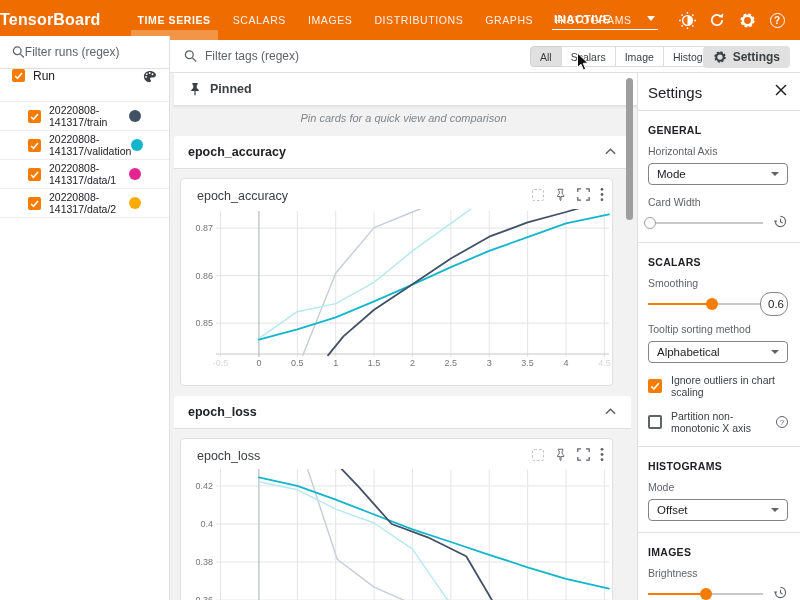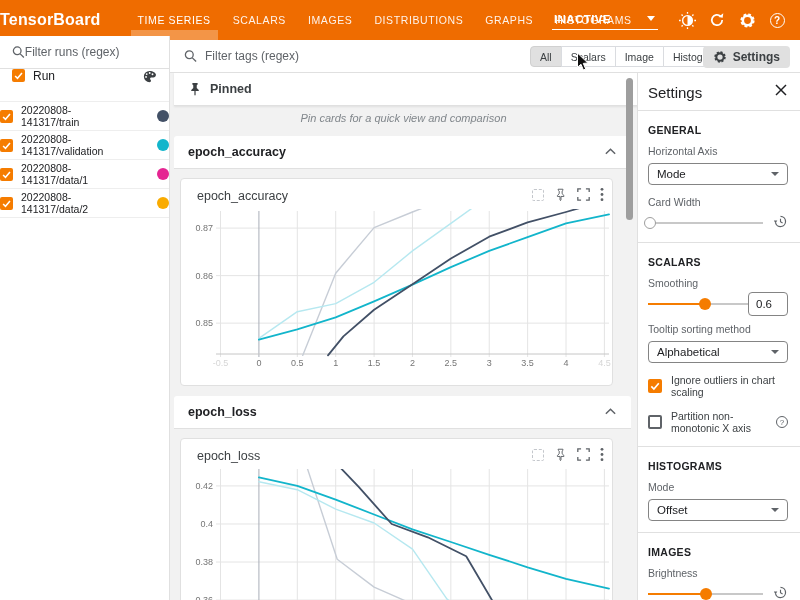--- a/index.html
+++ b/index.html
@@ -9,40 +9,40 @@
 
   
   .appbar { position:absolute; left:0; top:0; width:800px; height:40px;
             background:#ef6c00; display:flex; align-items:center; color:#fff; }
   .logo { font-size:16px; font-weight:bold; margin-left:0; letter-spacing:.2px; }
   .nav-tabs { display:flex; height:40px; margin-left:26px; }
   .tab { position:relative; display:flex; align-items:center; padding:0 11px; height:40px;
          font-size:10.5px; letter-spacing:.6px; color:rgba(255,255,255,.92); cursor:default; white-space:nowrap; }
   .tab.active::after { content:""; position:absolute; left:4px; right:4px; bottom:0; height:10px;
                        background:rgba(255,255,255,.28); }
-  .tab.active { font-weight:normal; color:#fff; }
+  .tab.active { font-weight:bold; color:#fff; }
   .appbar-right { position:absolute; right:8px; top:0; height:40px; display:flex; align-items:center; }
   .run-status { position:relative; width:106px; margin-right:14px; border-bottom:1px solid #fff;
                 padding:2px 0 4px 2px; font-size:11.5px; font-weight:bold; letter-spacing:.4px; display:flex; align-items:center; }
   .caret-w { width:0; height:0; border-left:4px solid transparent; border-right:4px solid transparent;
              border-top:5px solid #fff; margin-left:auto; margin-right:3px; }
   .bar-icon { width:18px; height:18px; margin:0 6px; display:flex; align-items:center; justify-content:center; }
   .help-circ { width:15px; height:15px; border:1.5px solid #fff; border-radius:50%;
                font-size:10px; font-weight:bold; display:flex; align-items:center; justify-content:center; }
 
   
   .sidebar { position:absolute; left:0; top:36px; width:170px; height:568px; background:#fff;
              border-right:1px solid #e0e0e0; }
   .sb-filter { height:33px; border-bottom:1px solid #e0e0e0; display:flex; align-items:center; padding:0 8px 0 12px; }
   .sb-filter input, .tb-filter input { border:none; outline:none; font-size:12px; color:#202124; width:100%;
              font-family:"Liberation Sans",sans-serif; background:transparent; }
   .sb-filter input::placeholder, .tb-filter input::placeholder { color:#5f6368; }
   .runs-header { height:33px; border-bottom:1px solid #eee; display:flex; align-items:flex-start; padding:0 12px; }
   .runs-header .hdr-label { font-size:12px; margin-left:8px; }
-  .run-row { height:29px; border-bottom:1px solid #eee; display:flex; align-items:center; padding:0 0; }
+  .run-row { height:29px; border-bottom:1px solid #eee; display:flex; align-items:center; padding:0 28px; }
   .chk { width:13px; height:13px; border-radius:2px; background:#f57c00; flex:none;
          display:flex; align-items:center; justify-content:center; }
   .run-name { font-size:10.5px; line-height:12px; margin-left:8px; color:#202124; }
   .run-dot { width:12px; height:12px; border-radius:50%; margin-left:auto; flex:none; }
   .spacer-icon { margin-left:auto; }
 
   
   .toolbar { position:absolute; left:170px; top:40px; width:630px; height:33px; background:#fff;
              border-bottom:1px solid #e0e0e0; }
   .tb-filter { position:absolute; left:14px; top:0; height:32px; width:300px; display:flex; align-items:center; }
@@ -93,21 +93,21 @@
   .caret-g { width:0; height:0; border-left:4px solid transparent; border-right:4px solid transparent;
              border-top:4.5px solid #5f6368; margin-left:auto; }
   .slider-row { display:flex; align-items:center; margin-bottom:10px; height:18px; }
   .slider { position:relative; height:12px; flex:1; }
   .slider .track { position:absolute; left:0; right:0; top:5px; height:2px; background:#c8c8c8; }
   .slider .fill { position:absolute; left:0; top:5px; height:2px; background:#f57c00; }
   .slider .thumb { position:absolute; top:6px; width:12px; height:12px; border-radius:50%;
                    background:#f57c00; transform:translate(-50%,-50%); }
   .slider.at-min .thumb { background:#fff; border:1.5px solid #9e9e9e; }
   .reset-ic { margin-left:10px; flex:none; }
-  .val-box { width:40px; height:24px; border:1px solid #848484; border-radius:4px; 
+  .val-box { width:28px; height:24px; border:1px solid #848484; border-radius:11px; 
              font-size:11.5px; display:flex; align-items:center; padding-left:7px; flex:none; }
   .chk-row { display:flex; align-items:center; margin-bottom:12px; }
   .chk-row .box { width:14px; height:14px; border:2px solid #5f6368; border-radius:2px; flex:none; background:#fff; }
   .chk-row .box.checked { border:none; background:#f57c00; display:flex; align-items:center; justify-content:center; }
   .chk-row .lbl { font-size:10.5px; color:#3c4043; margin-left:9px; }
   .help-sm { width:12px; height:12px; border:1px solid #5f6368; border-radius:50%; font-size:8px; color:#5f6368;
              display:flex; align-items:center; justify-content:center; margin-left:4px; flex:none; }
 
   .cursor { position:absolute; left:576px; top:52px; z-index:50; }
 </style>

